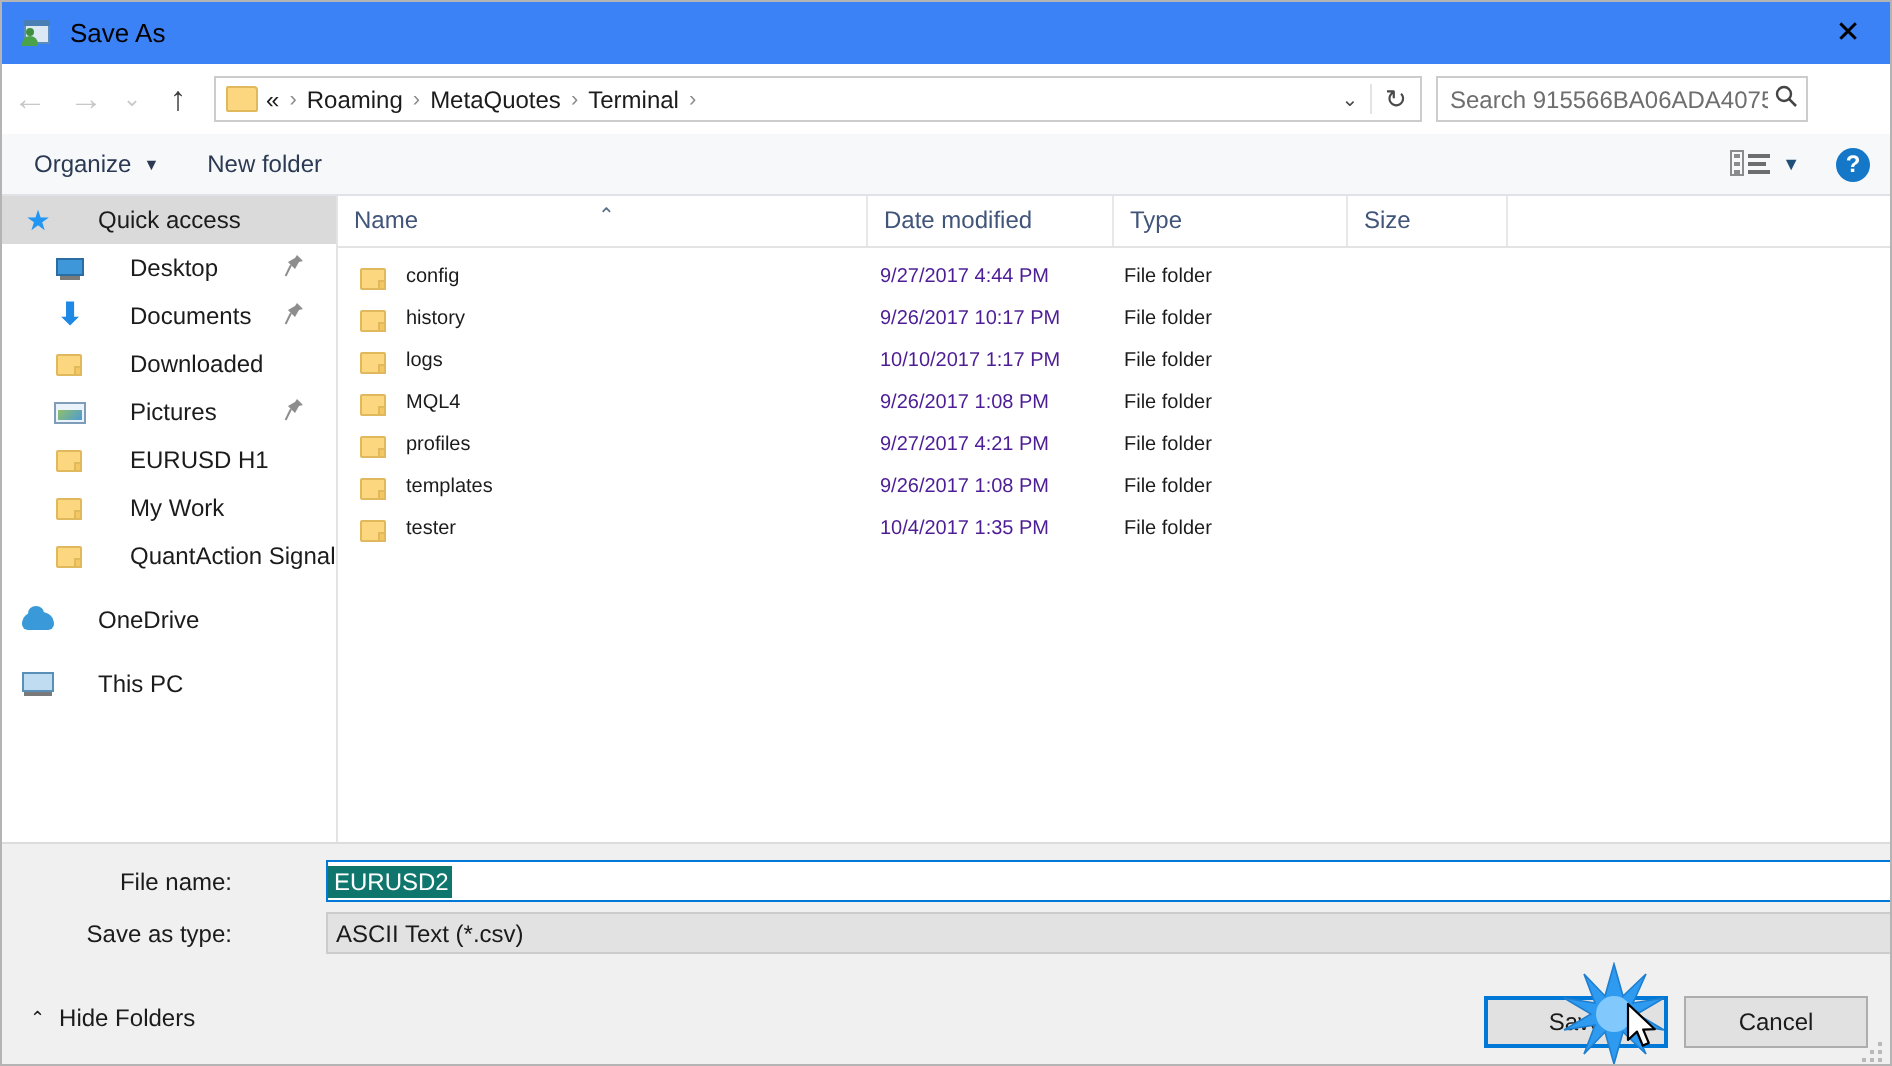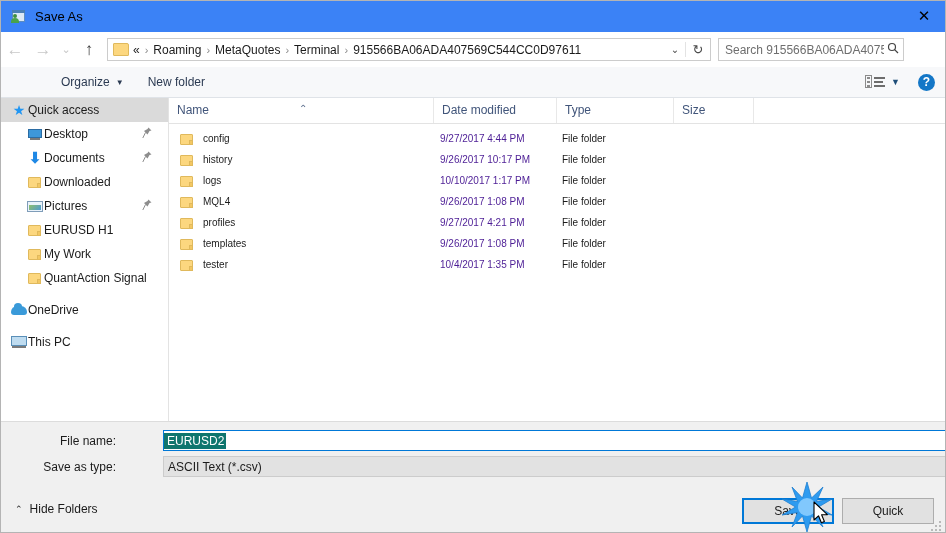--- a/index.html
+++ b/index.html
@@ -169,21 +169,20 @@
   
   .toolbar {
     position: absolute;
     left: 0; top: 66px;
     width: 946px; height: 31px;
     background: #f7f8fa;
     border-bottom: 1px solid #dfe3e8;
     box-sizing: border-box;
     display: flex;
     align-items: center;
-    padding-left: 44px;
   }
   .tb-item {
     font-size: 12px;
     color: #2b3a52;
     padding: 3px 8px;
     margin-left: 8px;
     display: flex;
     align-items: center;
     gap: 6px;
   }
@@ -241,21 +240,21 @@
     display: flex;
     align-items: center;
     font-size: 12px;
     color: #1b1b1b;
     position: relative;
     padding-left: 10px;
     box-sizing: border-box;
   }
   .side-item.selected { background: #dadada; }
   .side-item.indent { padding-left: 26px; }
-  .side-item .s-label { margin-left: 1px; white-space: nowrap; }
+  .side-item .s-label { margin-left: 22px; white-space: nowrap; }
   .side-icon { width: 16px; height: 16px; flex: none; position: relative; }
 
   
   .ic-star { color: #2196f3; font-size: 14px; line-height: 16px; display:block; text-align:center;}
   .ic-monitor {
     position: absolute; left: 1px; top: 3px;
     width: 14px; height: 9px; background: #3d97d9;
     border: 1px solid #2b6ca3; box-sizing: border-box;
   }
   .ic-monitor-base {
@@ -542,21 +541,20 @@
     <div class="addressbar">
       <div class="addr-folder-icon"></div>
       <span class="crumb">«</span>
       <span class="crumb-sep">›</span>
       <span class="crumb">Roaming</span>
       <span class="crumb-sep">›</span>
       <span class="crumb">MetaQuotes</span>
       <span class="crumb-sep">›</span>
       <span class="crumb">Terminal</span>
       <span class="crumb-sep">›</span>
-      <span class="crumb">915566BA06ADA407569C544CC0D97611</span>
       <span class="addr-spacer"></span>
       <span class="addr-chevron">⌄</span>
       <span class="addr-refresh">↻</span>
     </div>
 
     <div class="searchbox">
       <span class="search-text">Search 915566BA06ADA40756...</span>
       <span class="search-icon">
         <svg width="12" height="12" viewBox="0 0 12 12">
             <circle cx="5" cy="5" r="3.5" fill="none" stroke="#444" stroke-width="1.2"></circle>
@@ -780,21 +778,21 @@
       </div>
     </div>
   </div>
 
   <div class="footer">
     <div class="hide-folders">
       <span class="hf-caret">⌃</span>
       <span>Hide Folders</span>
     </div>
     <div class="btn btn-save">Save</div>
-    <div class="btn btn-cancel">Quick</div>
+    <div class="btn btn-cancel">Cancel</div>
 
     <div class="grip">
       <i style="left:8px;top:2px"></i>
       <i style="left:4px;top:6px"></i>
         <i style="left:8px;top:6px"></i>
       <i style="left:0px;top:10px"></i>
         <i style="left:4px;top:10px"></i>
         <i style="left:8px;top:10px"></i>
     </div>
   </div>

